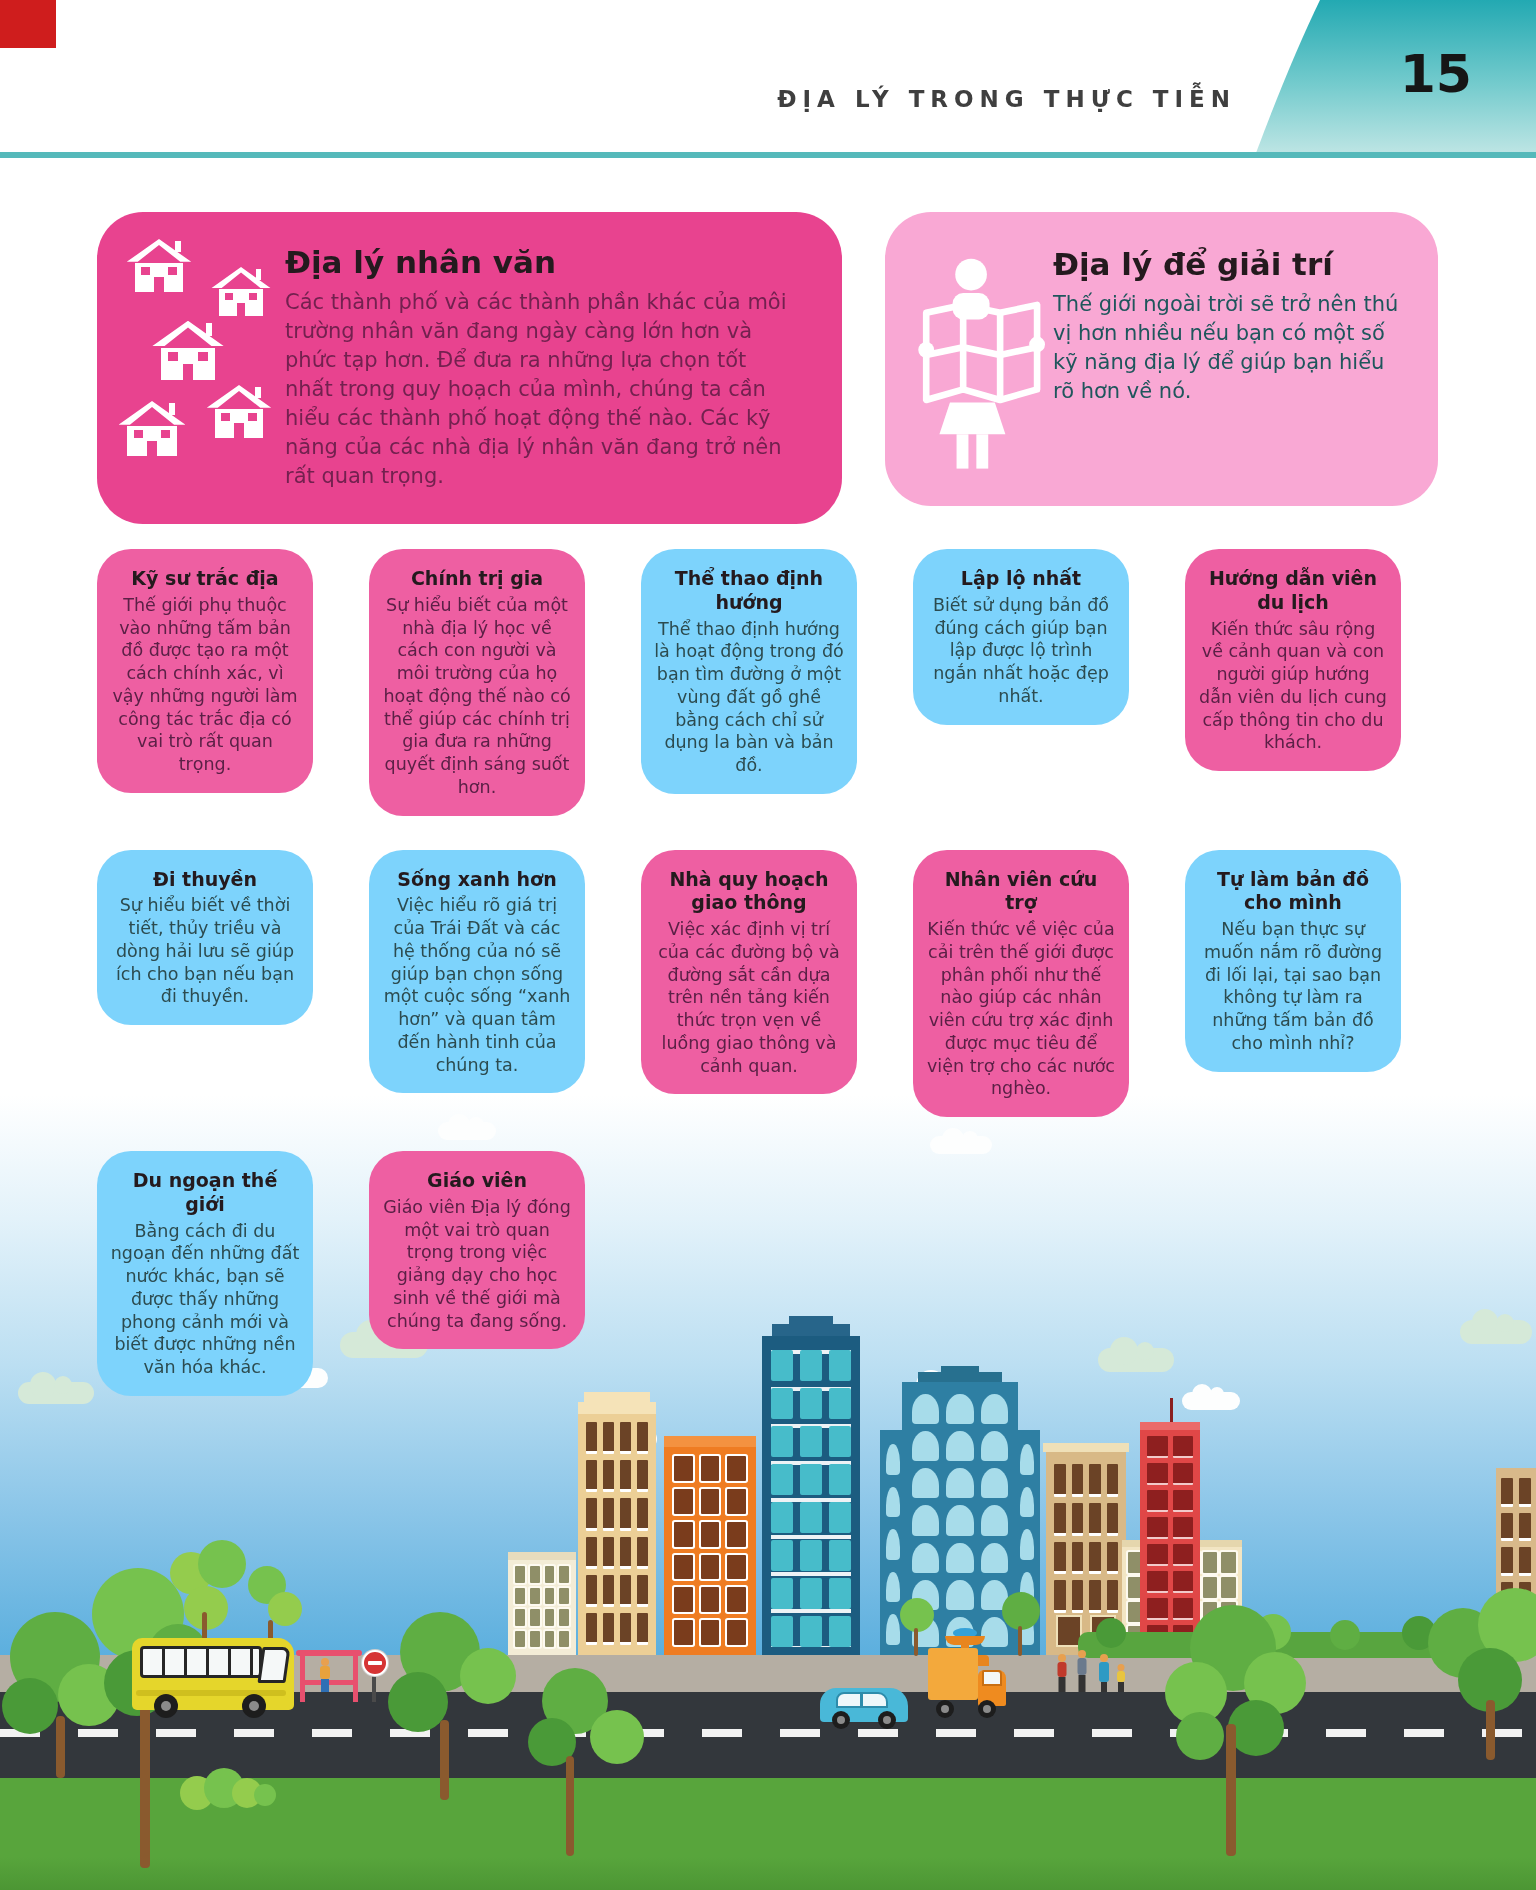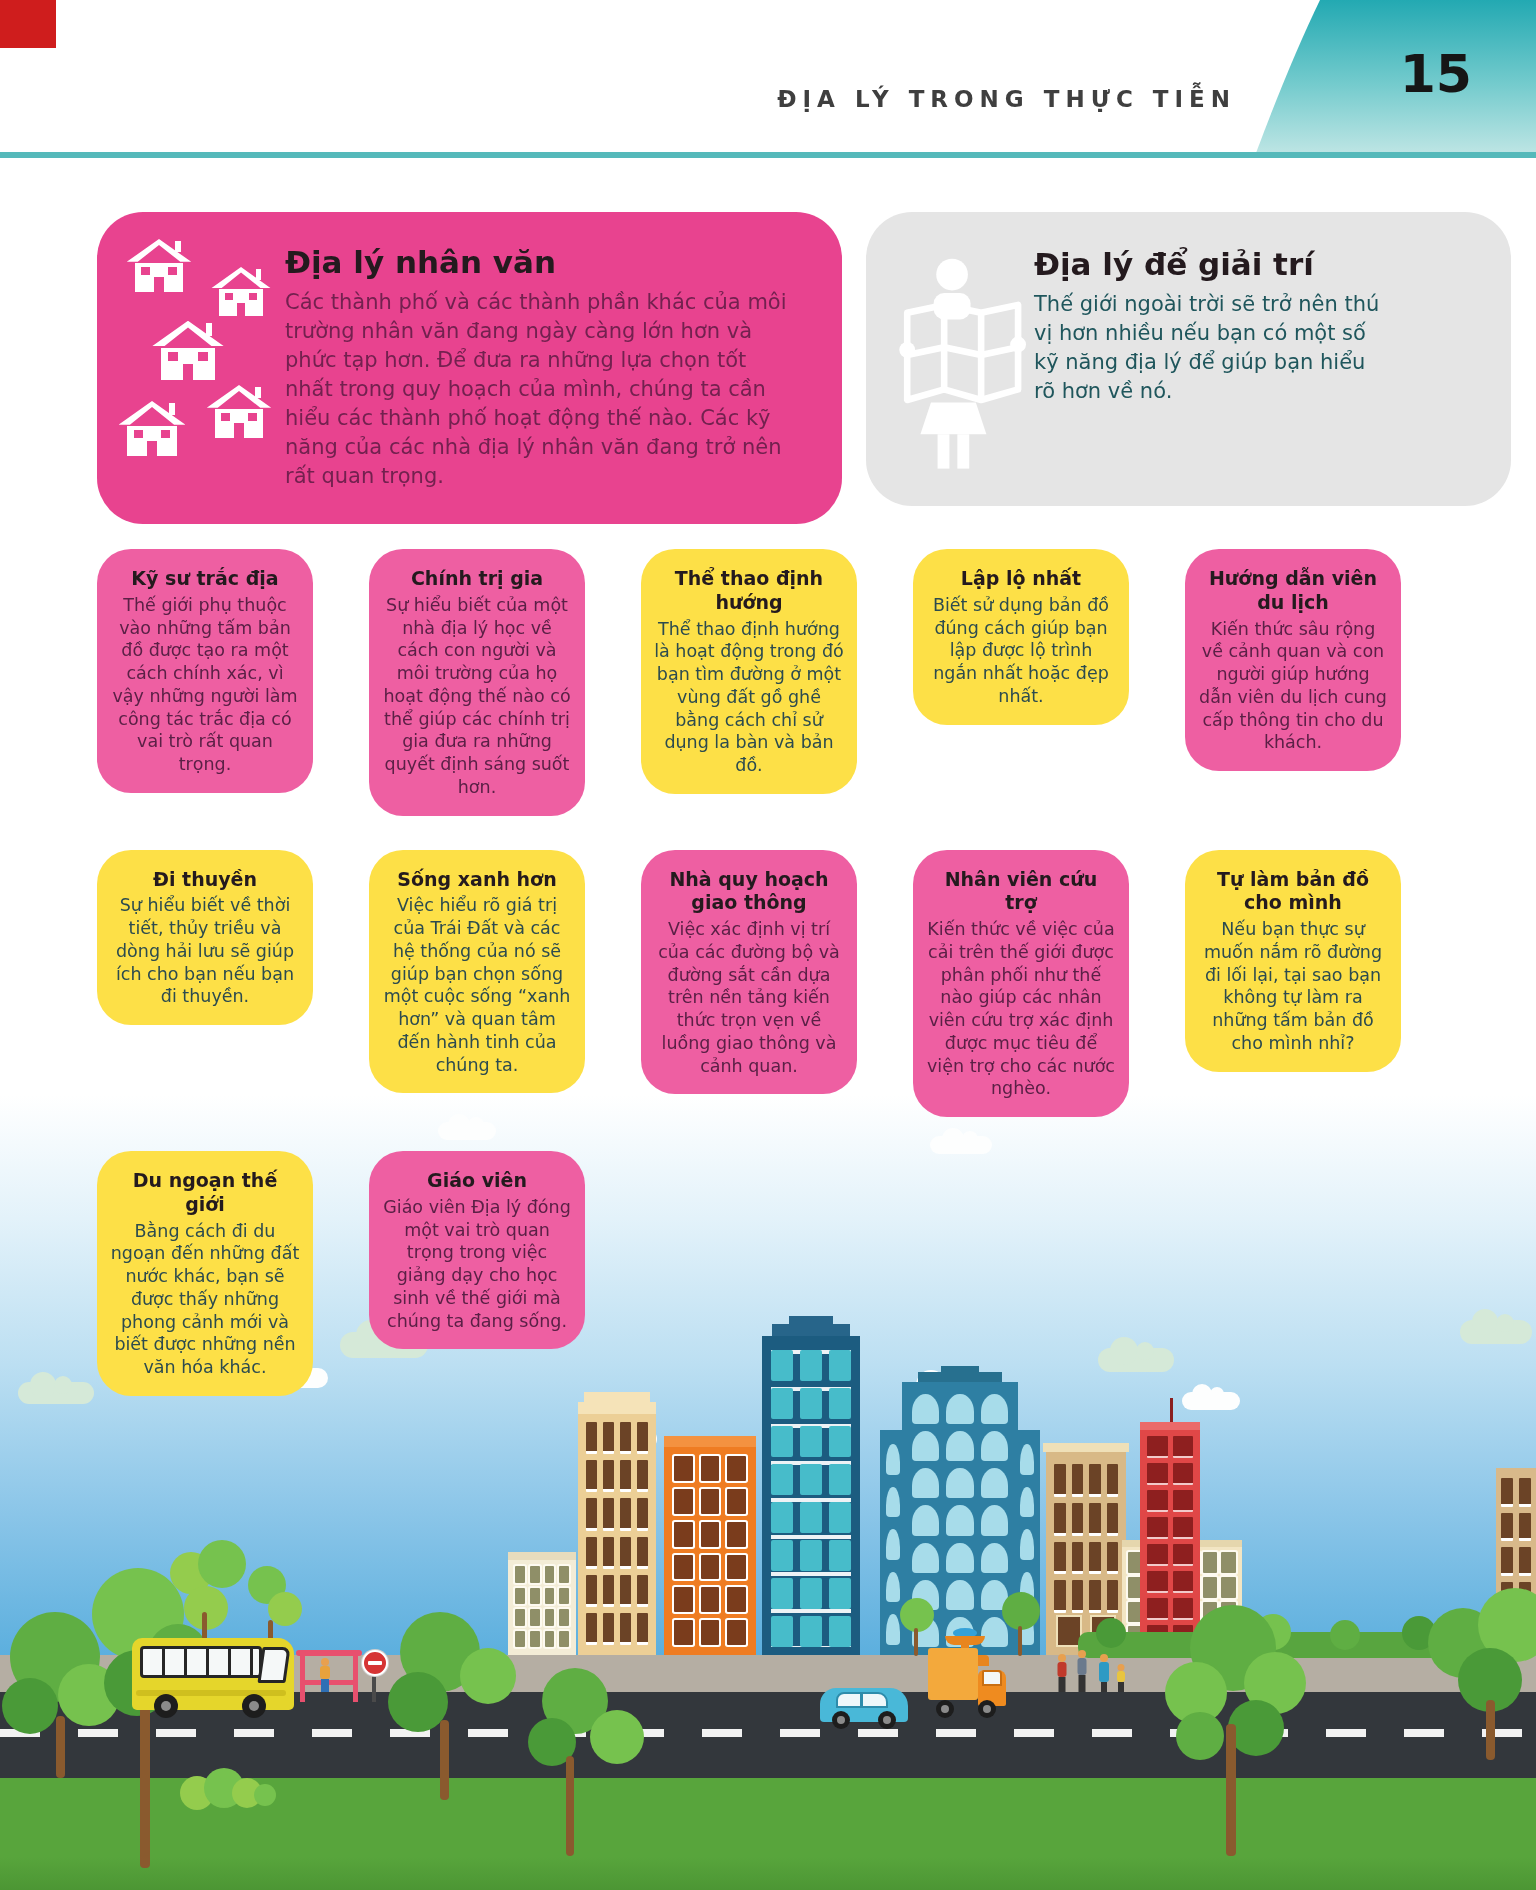--- a/index.html
+++ b/index.html
@@ -9,21 +9,21 @@
   
   .corner-square{position:absolute;left:0;top:0;width:56px;height:48px;background:#cf1d1d;z-index:30;}
   .header-title{position:absolute;top:86px;right:300px;font-size:23px;font-weight:700;letter-spacing:6px;color:#3f3f3f;z-index:30;white-space:nowrap;}
   .teal-wedge{position:absolute;top:0;right:0;width:280px;height:153px;z-index:25;}
   .page-number{position:absolute;top:44px;right:64px;font-size:52px;font-weight:700;color:#161616;z-index:30;}
   .header-rule{position:absolute;top:152px;left:0;width:100%;height:6px;background:#55b9ba;z-index:26;}
 
   
   .panel{position:absolute;border-radius:46px;z-index:12;}
   .panel-pink{left:97px;top:212px;width:745px;height:312px;background:#e8438f;}
-  .panel-teal{left:866px;top:212px;width:645px;height:294px;background:#e5e5e5;}
+  .panel-teal{left:885px;top:212px;width:553px;height:294px;background:#f9a8d4;}
   .panel-title{font-size:31px;font-weight:700;color:#241a1e;margin:0 0 8px 0;}
   .panel-body{font-size:21px;line-height:1.38;}
   .panel-pink .panel-text{position:absolute;left:188px;top:32px;width:512px;}
   .panel-pink .panel-body{color:#73214f;}
   .panel-teal .panel-text{position:absolute;left:168px;top:34px;width:352px;}
   .panel-teal .panel-body{color:#1f565c;}
 
   
   .houses{position:absolute;left:16px;top:14px;width:180px;height:290px;}
   .house{position:absolute;}
@@ -36,21 +36,21 @@
   .house .door{position:absolute;left:41%;bottom:0;width:18%;height:28%;background:#e8438f;}
 
   .person-map-icon{position:absolute;left:28px;top:26px;width:132px;height:250px;}
 
   
   .cards-grid{position:absolute;left:97px;top:549px;display:grid;
     grid-template-columns:repeat(5,216px);column-gap:56px;row-gap:34px;
     align-items:start;z-index:12;}
   .card{border-radius:34px;padding:18px 13px 17px;text-align:center;}
   .card.pink{background:#ee5fa2;}
-  .card.teal{background:#fde047;}
+  .card.teal{background:#7dd3fc;}
   .card-title{font-size:19px;font-weight:700;color:#241a1e;line-height:1.25;margin-bottom:3px;}
   .card-body{font-size:17.5px;line-height:1.3;}
   .card.pink .card-body{color:#5b2046;}
   .card.teal .card-body{color:#2c4b4f;}
 
   
   .scene{position:absolute;inset:0;z-index:1;}
   .sky{position:absolute;left:0;top:1095px;width:100%;height:560px;
     background:linear-gradient(180deg,#ffffff 0%,#e3f2fa 22%,#bcdff2 48%,#8ac5e8 75%,#5cafde 100%);}
   .sidewalk{position:absolute;left:0;top:1655px;width:100%;height:37px;background:#b5aea3;}

